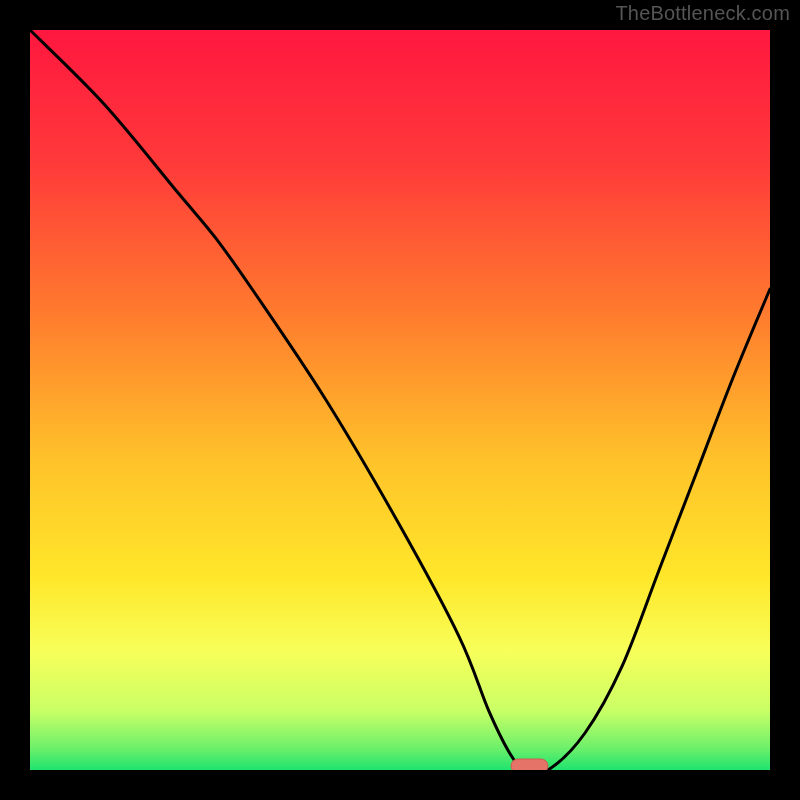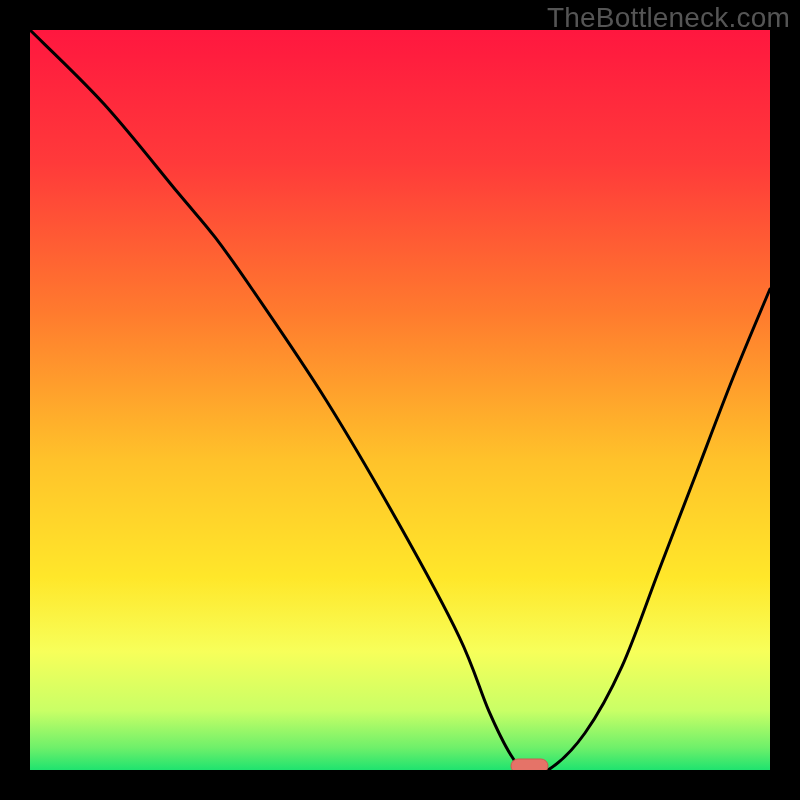--- a/index.html
+++ b/index.html
@@ -15,21 +15,21 @@
     position: relative;
     width: 800px;
     height: 800px;
     background: #000;
   }
   .watermark {
     position: absolute;
     top: 2px;
     right: 10px;
     color: #555;
-    font-size: 28px;
+    font-size: 20px;
     font-weight: 500;
     letter-spacing: 0.2px;
     user-select: none;
   }
   .plot-frame {
     position: absolute;
     left: 30px;
     top: 30px;
     width: 740px;
     height: 740px;

